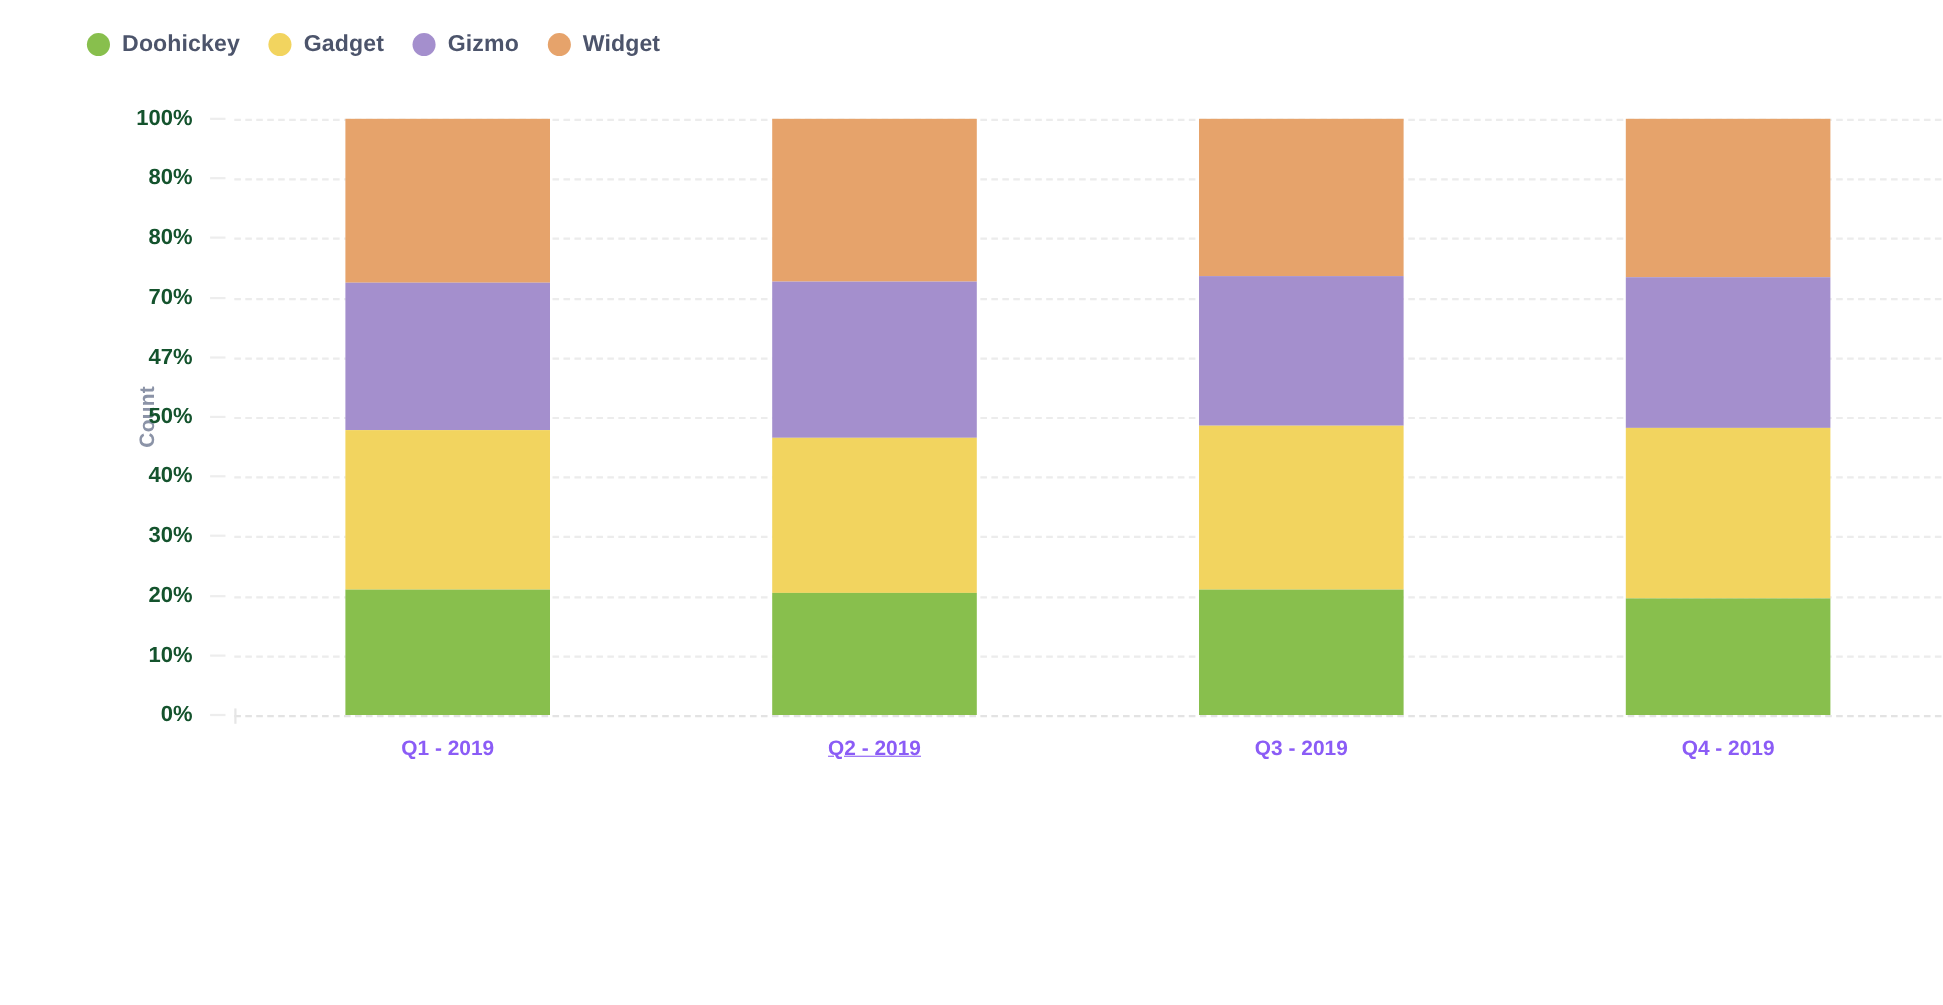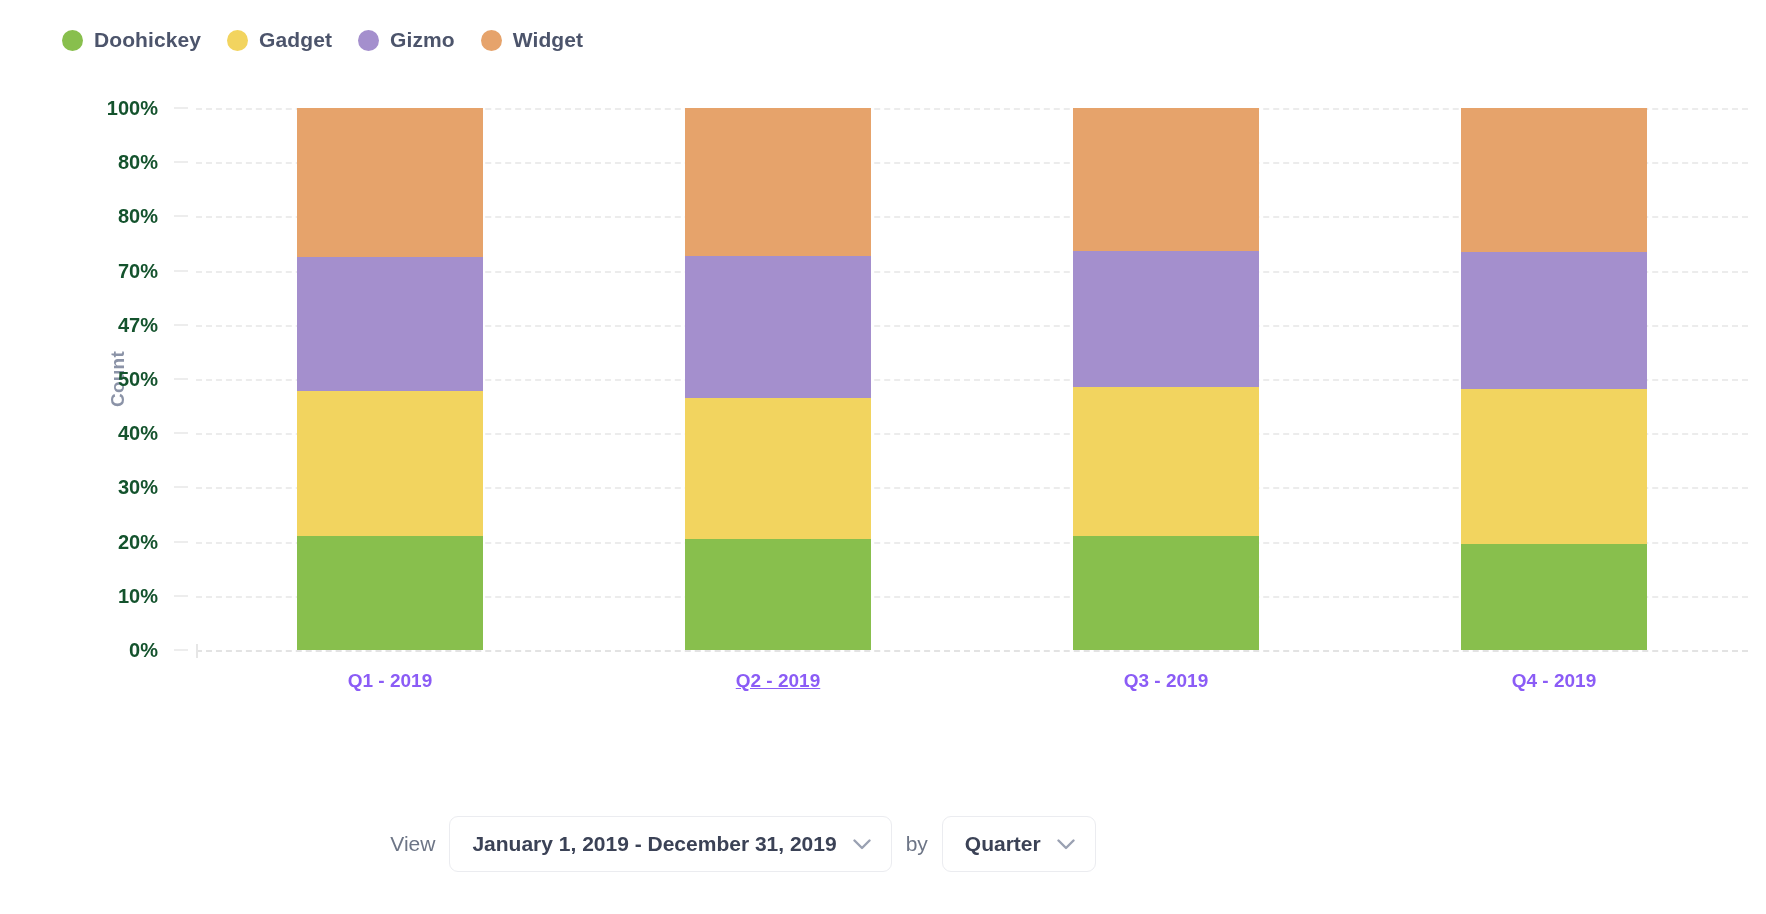--- a/index.html
+++ b/index.html
@@ -13,20 +13,21 @@
     font-family: "Liberation Sans", sans-serif;
     overflow: hidden;
   }
 
   .card {
     position: relative;
     width: 1486px;
     height: 914px;
     box-sizing: border-box;
     background: #ffffff;
+    margin-left: 17px;
   }
 
   
   .legend {
     position: absolute;
     left: 62px;
     top: 22px;
     display: flex;
     align-items: center;
     gap: 26px;
@@ -296,37 +297,14 @@
           <div class="bar-seg" style="background: rgb(136, 191, 77); height: 105.69px;"></div>
         </div>
       </div>
 
   <div class="x-tick-label" style="left: 390px;">Q1 - 2019</div>
       <div class="x-tick-label" style="left: 778px; text-decoration: underline;">Q2 - 2019</div>
       <div class="x-tick-label" style="left: 1166px;">Q3 - 2019</div>
       <div class="x-tick-label" style="left: 1554px;">Q4 - 2019</div>
     </div>
 
-  <div class="footer">
-    <span class="footer-text">View</span>
-
-    <div class="select">
-      <span class="select-value">January 1, 2019 - December 31, 2019</span>
-      <span class="chev">
-        <svg viewBox="0 0 18 11" width="18" height="11" aria-hidden="true">
-          <path d="M1.5 1.5 L9 9 L16.5 1.5" fill="none" stroke="#9aa1b2" stroke-width="2.4" stroke-linecap="round" stroke-linejoin="round"></path>
-        </svg>
-      </span>
-    </div>
-
-    <span class="footer-text">by</span>
-
-    <div class="select">
-      <span class="select-value">Quarter</span>
-      <span class="chev">
-        <svg viewBox="0 0 18 11" width="18" height="11" aria-hidden="true">
-          <path d="M1.5 1.5 L9 9 L16.5 1.5" fill="none" stroke="#9aa1b2" stroke-width="2.4" stroke-linecap="round" stroke-linejoin="round"></path>
-        </svg>
-      </span>
-    </div>
-  </div>
 
 </div>
 
 </body></html>

